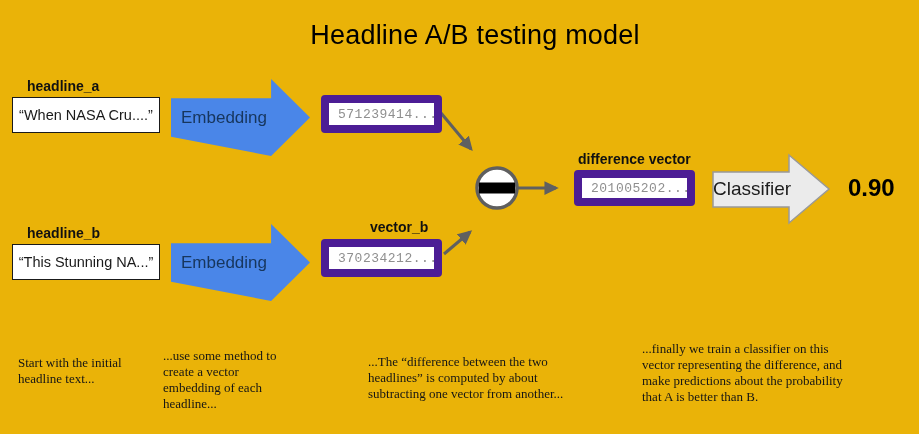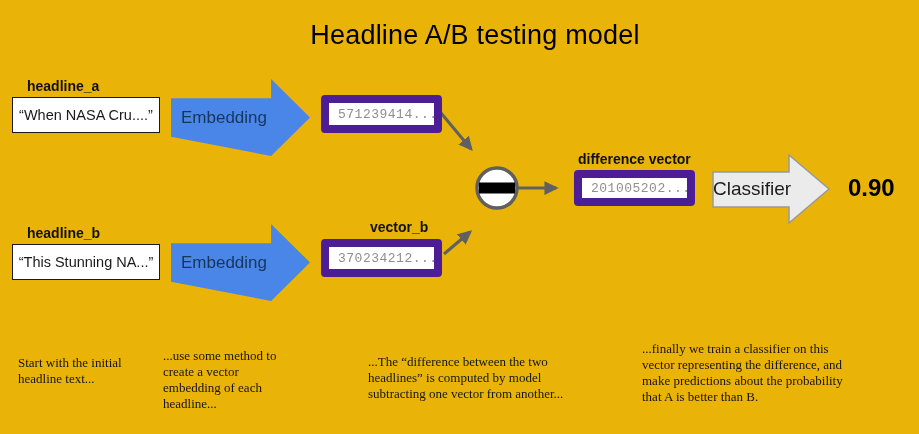--- a/index.html
+++ b/index.html
@@ -101,16 +101,16 @@
   <div class="abs node-label" style="left:578px;top:151px;">difference vector</div>
   <div class="abs vector-box" style="left:574px;top:170px;height:36px;">
     <span>201005202...</span>
   </div>
 
   <div id="classifier-label" class="abs">Classifier</div>
   <div id="result-value" class="abs">0.90</div>
 
   <div id="annotation-1" class="abs annotation">Start with the initial headline text...</div>
   <div id="annotation-2" class="abs annotation">...use some method to create a vector embedding of each headline...</div>
-  <div id="annotation-3" class="abs annotation">...The “difference between the two headlines” is computed by model subtracting one vector from another...</div>
+  <div id="annotation-3" class="abs annotation">...The “difference between the two headlines” is computed by about subtracting one vector from another...</div>
   <div id="annotation-4" class="abs annotation">...finally we train a classifier on this vector representing the difference, and make predictions about the probability that A is better than B.</div>
 
 </div>
 
 </body></html>

